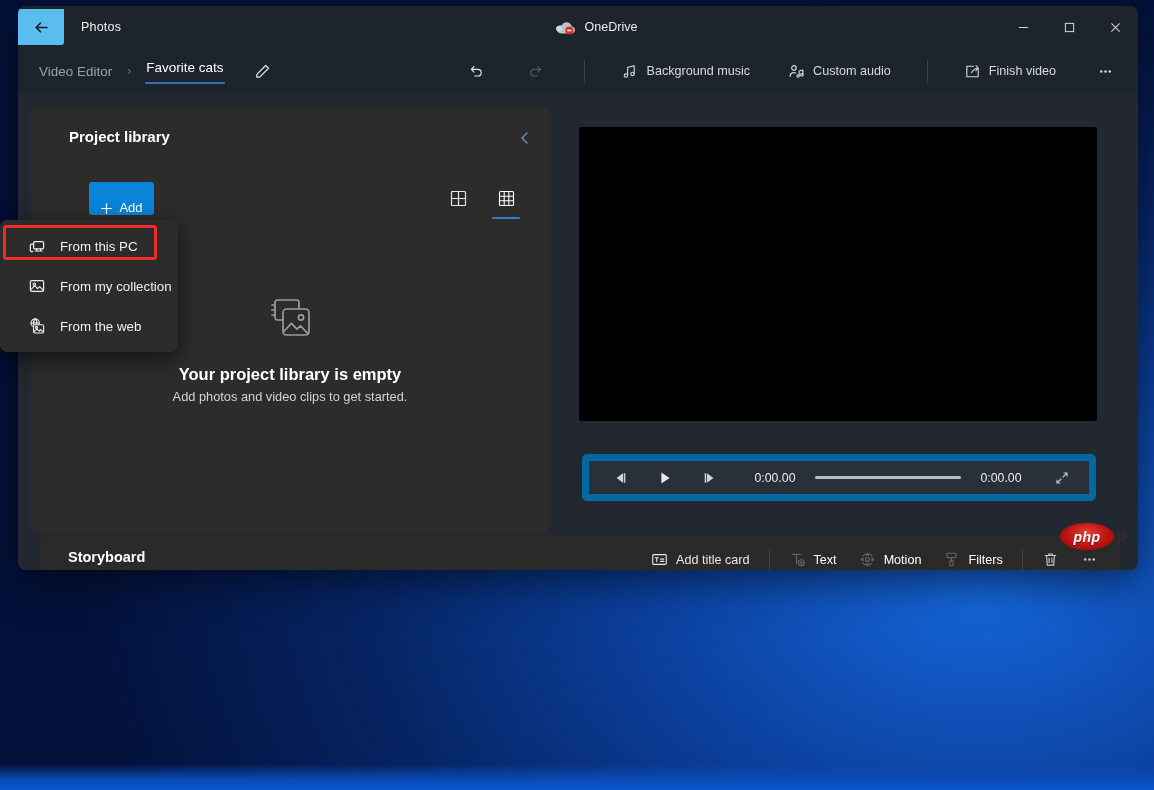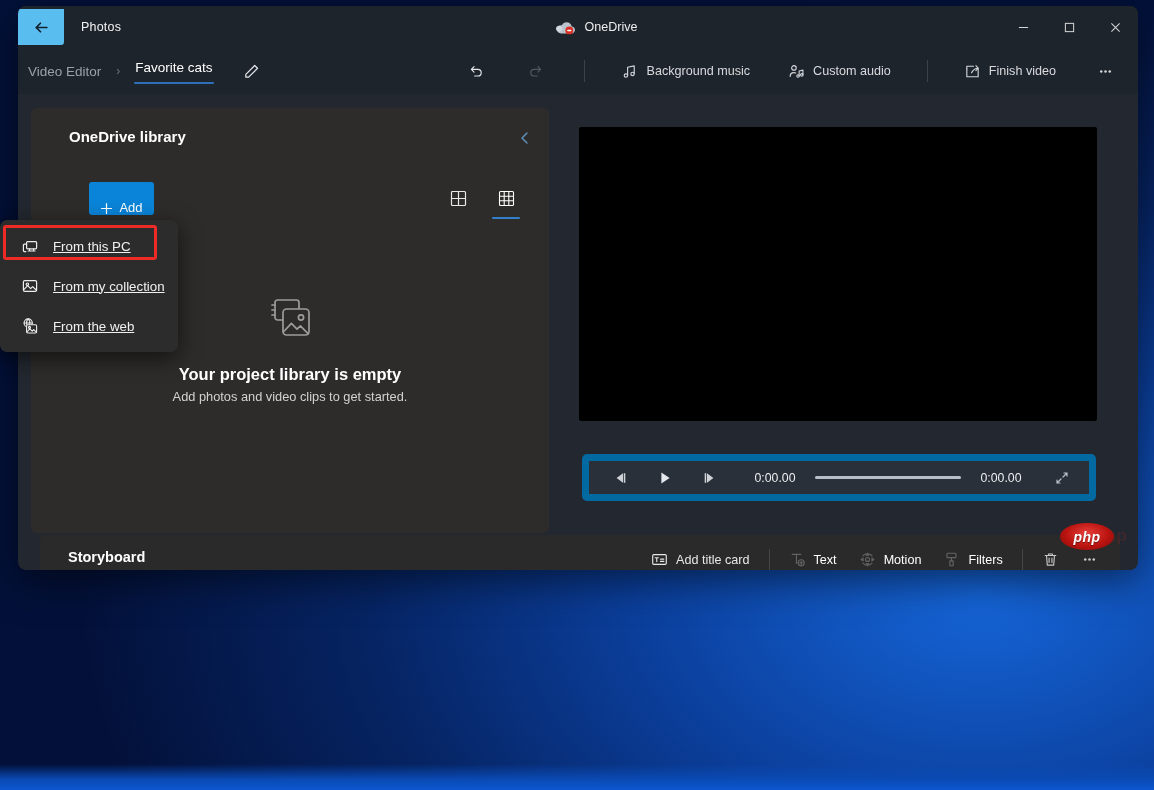--- a/index.html
+++ b/index.html
@@ -94,21 +94,21 @@
   
   .crumbbar {
     position: absolute;
     left: 0; top: 42px;
     width: 100%;
     height: 46px;
     background: #1e242c;
     display: flex;
     align-items: center;
   }
-  .crumb-left { display: flex; align-items: center; padding-left: 4px; gap: 4px; }
+  .crumb-left { display: flex; align-items: center; padding-left: 15px; gap: 4px; }
   .crumb {
     font-size: 13.5px;
     color: #9aa1a9;
     padding: 4px 6px;
     cursor: pointer;
     position: relative;
   }
   .crumb.active {
     color: #ffffff;
     padding-bottom: 11px;
@@ -315,25 +315,24 @@
     background: #2c2c2c;
     border-radius: 7px;
     box-shadow: 0 6px 22px rgba(0,0,0,.6);
     padding: 6px 0;
     z-index: 40;
   }
   .menu-item {
     display: flex; align-items: center;
     gap: 14px;
     height: 40px;
-    padding-left: 21px;
+    padding-left: 28px;
     font-size: 13.3px;
     color: #f0f0f0;
     cursor: pointer;
-    text-decoration: underline;
   }
   .menu-item svg { width: 18px; height: 18px; flex: none; }
   .menu-highlight {
     position: absolute;
     left: 3px; top: 225px;
     width: 154px; height: 35px;
     border: 3px solid #ee2b26;
     border-radius: 3px;
     z-index: 41;
     pointer-events: none;
@@ -474,21 +473,21 @@
           <svg viewBox="0 0 20 20" fill="#d4d7da">
             <circle cx="5" cy="10" r="1.5"></circle>
               <circle cx="10" cy="10" r="1.5"></circle>
               <circle cx="15" cy="10" r="1.5"></circle>
           </svg>
         </div>
       </div>
     </div>
 
     <div class="library">
-      <div class="lib-title">OneDrive library</div>
+      <div class="lib-title">Project library</div>
 
       <div class="collapse-btn">
         <svg viewBox="0 0 14 14" fill="none" stroke="#5d8fb8" stroke-width="1.5" stroke-linecap="round" stroke-linejoin="round">
           <path d="M9 2L4 7l5 5"></path>
         </svg>
       </div>
 
       <button class="add-btn">
         <svg viewBox="0 0 14 14" fill="none" stroke="#ffffff" stroke-width="1.3" stroke-linecap="round">
           <path d="M7 1.6v10.8M1.6 7h10.8"></path>

